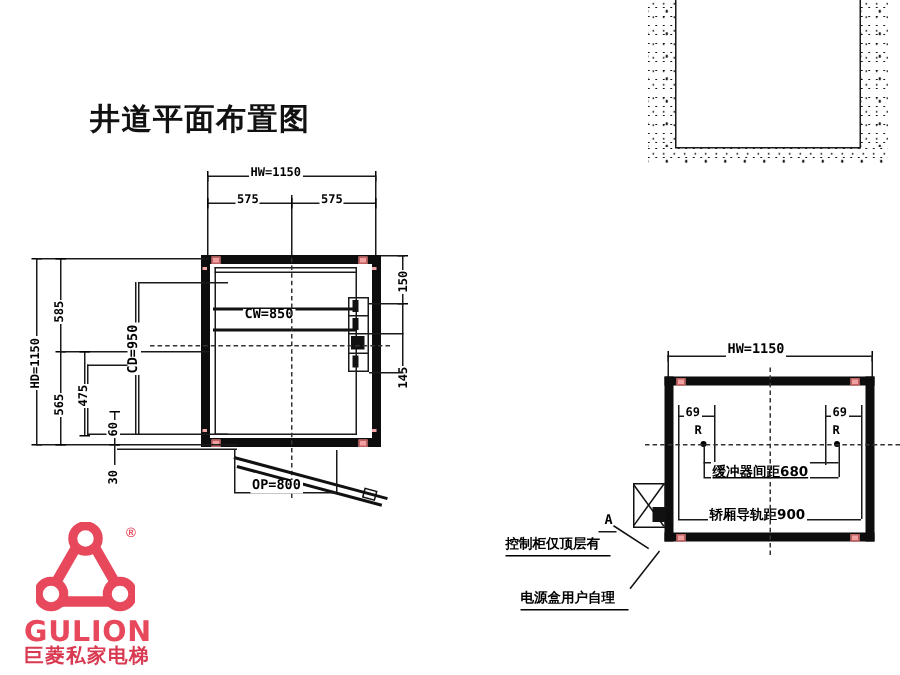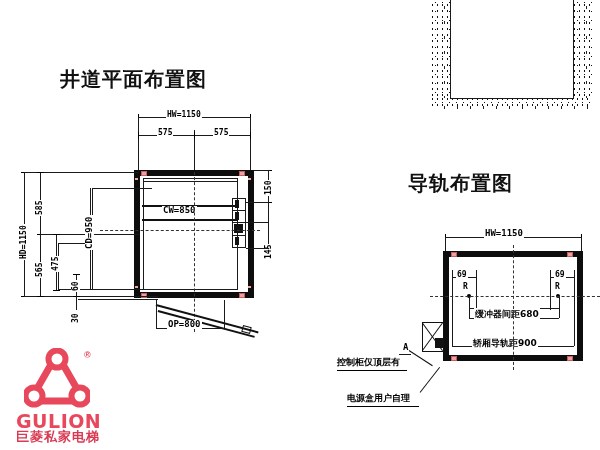--- a/index.html
+++ b/index.html
@@ -239,21 +239,20 @@
       <div class="abs" style="left:86px;top:26px;width:7px;height:5px;border:1px solid #111;
                   transform:rotate(15deg);"></div>
     </div>
 
     <div class="ln vl" style="left:156px;top:300px;height:28px;"></div>
     <div class="ln vl" style="left:224px;top:300px;height:28px;"></div>
     <div class="ln hl" style="left:156px;top:328px;width:68px;"></div>
     <div class="dim dim-lg" style="left:167px;top:320px;">OP=800</div>
   </div>
 
-  <div class="title abs" style="left:408px;top:170px;">导轨布置图</div>
 
   <div class="abs" style="left:330px;top:220px;width:270px;height:170px;">
 
     <div class="ln hl" style="left:115px;top:17px;width:136px;"></div>
     <div class="tick" style="left:115px;top:14px;height:7px;"></div>
     <div class="tick" style="left:251px;top:14px;height:7px;"></div>
     <div class="dim dim-lg" style="left:154px;top:9px;">HW=1150</div>
     <div class="ln vl" style="left:115px;top:17px;height:16px;"></div>
     <div class="ln vl" style="left:251px;top:17px;height:16px;"></div>
 
@@ -280,21 +279,21 @@
 
     <div class="rmark" style="left:133px;top:62px;">R</div>
     <div class="abs" style="left:137px;top:74px;width:4px;height:4px;border-radius:50%;background:#000;"></div>
     <div class="rmark" style="left:225px;top:62px;">R</div>
     <div class="abs" style="left:226px;top:74px;width:4px;height:4px;border-radius:50%;background:#000;"></div>
 
     <div class="ln hl" style="left:139px;top:88px;width:90px;"></div>
     <div class="ln hl" style="left:139px;top:98px;width:90px;"></div>
     <div class="ln vl" style="left:139px;top:76px;height:22px;"></div>
     <div class="ln vl" style="left:229px;top:76px;height:22px;"></div>
-    <div class="cn-dim" style="left:144px;top:88px;">缓冲器间距680</div>
+    <div class="cn-dim" style="left:144px;top:88px;text-decoration:underline;">缓冲器间距680</div>
 
     <div class="ln hl" style="left:122px;top:126px;width:122px;"></div>
     <div class="ln vl" style="left:122px;top:90px;height:36px;"></div>
     <div class="ln vl" style="left:244px;top:90px;height:36px;"></div>
     <div class="cn-dim" style="left:142px;top:117px;">轿厢导轨距900</div>
 
     <div class="centerline-v" style="left:183px;top:25px;height:125px;"></div>
     <div class="centerline" style="left:100px;top:76px;width:170px;"></div>
 
     <div class="abs" style="left:92px;top:102px;width:20px;height:28px;border:1px solid #111;">

